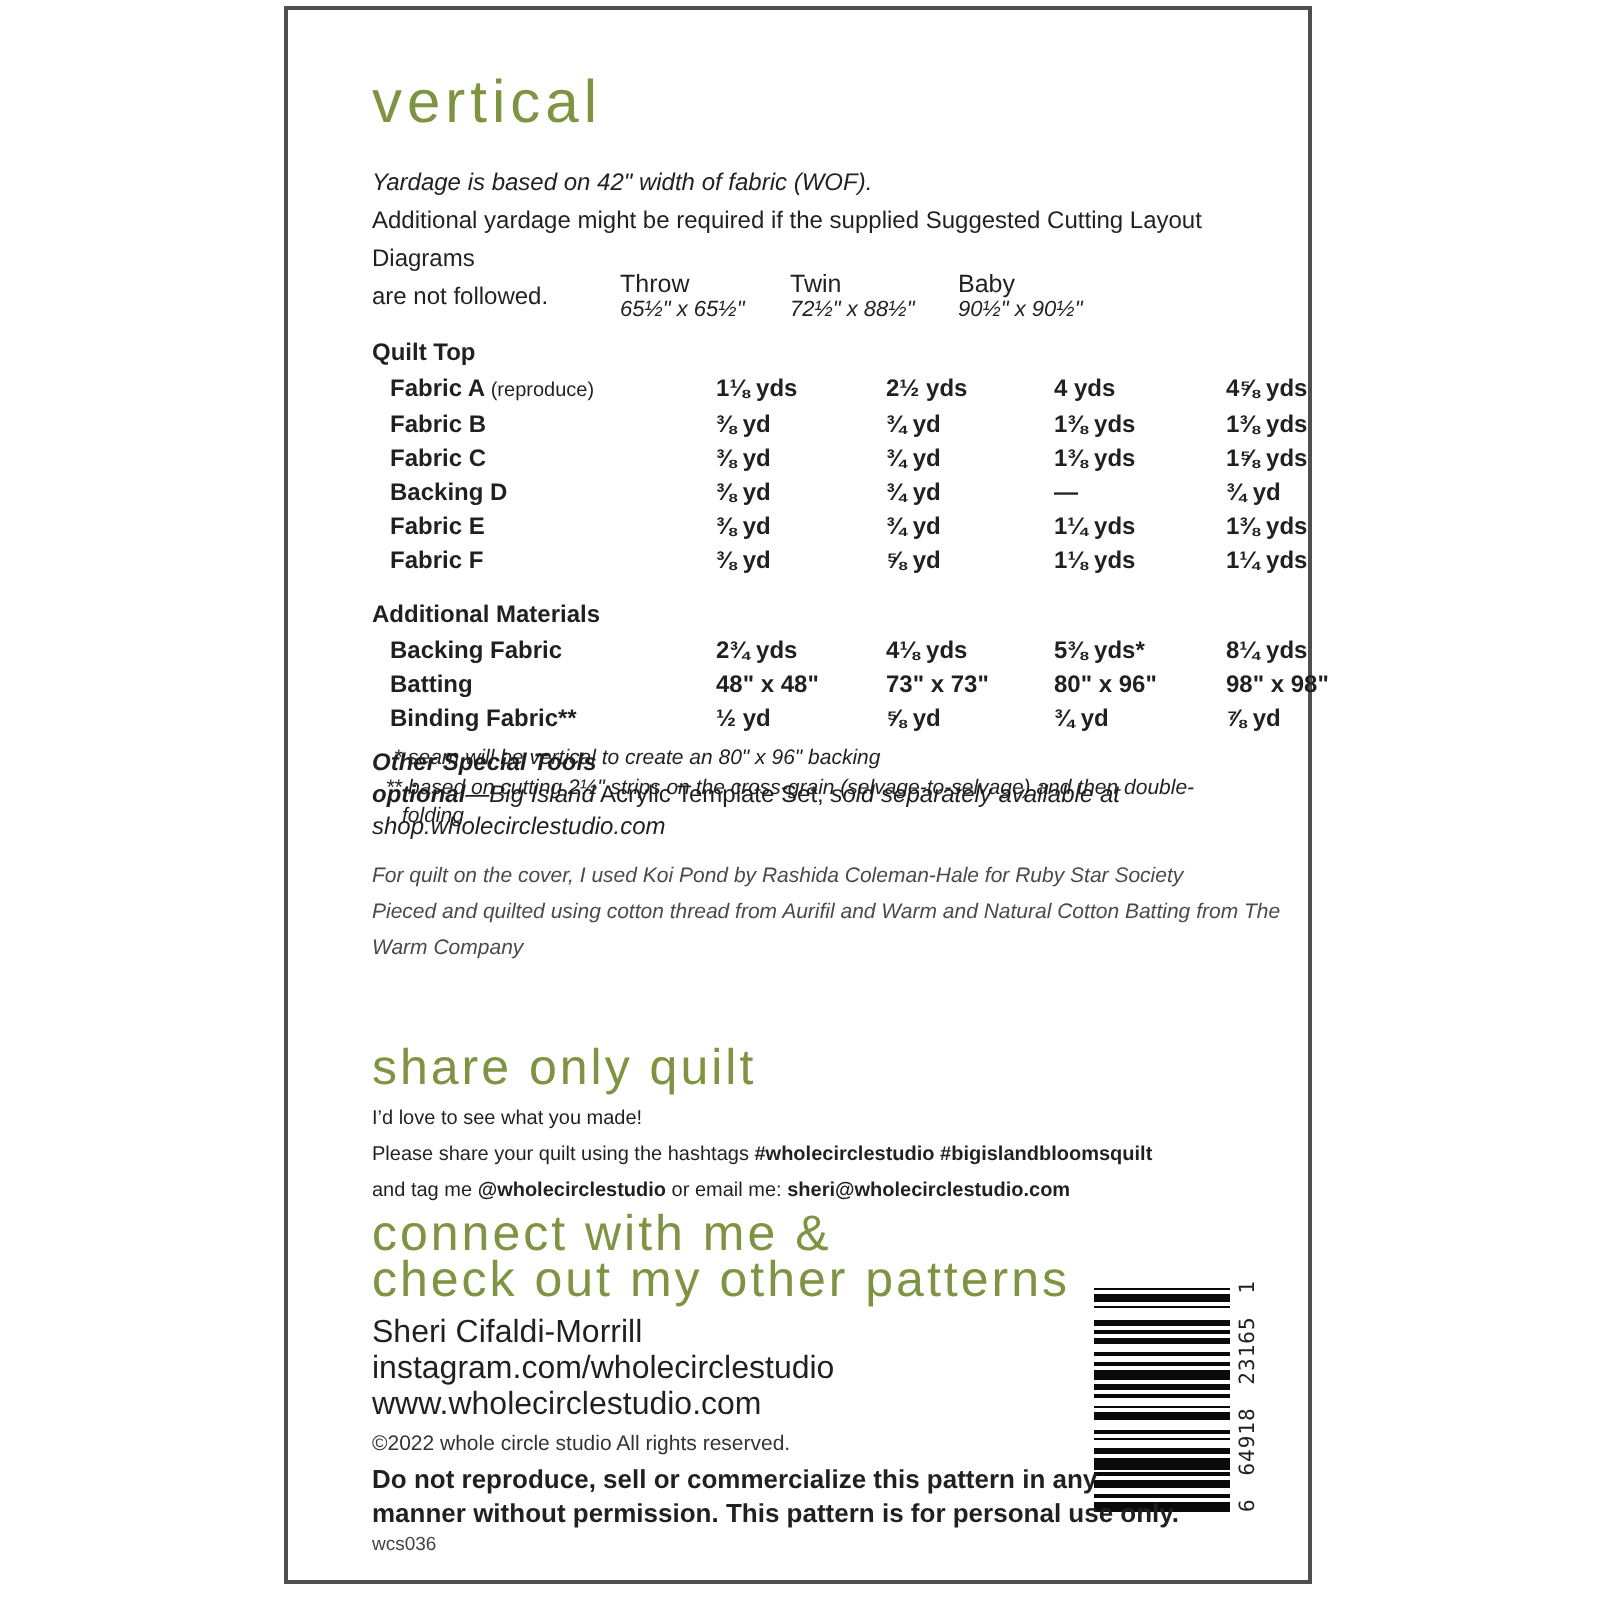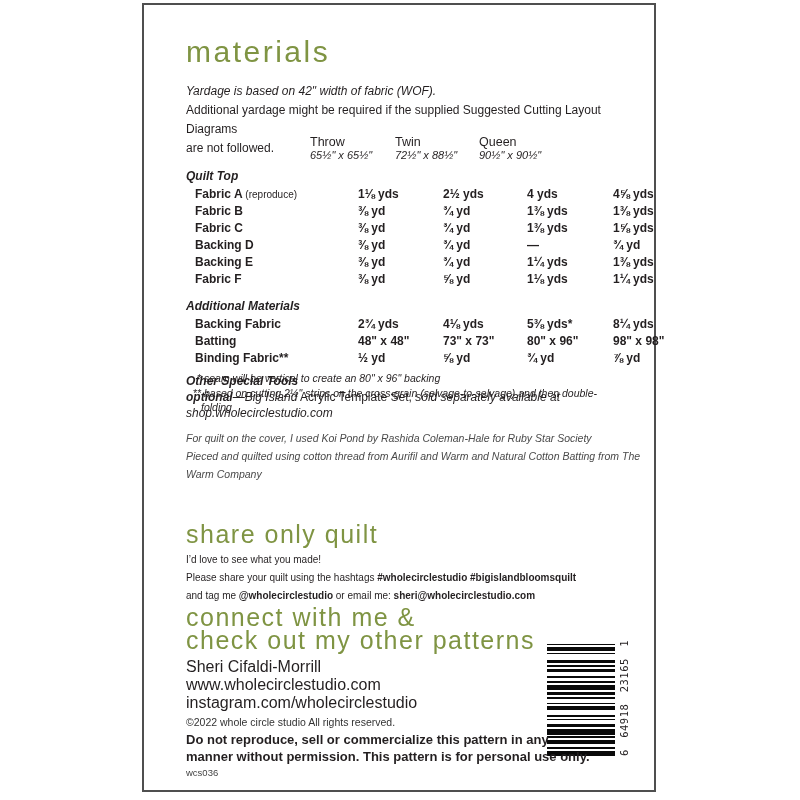--- a/index.html
+++ b/index.html
@@ -19,21 +19,21 @@
   
   .intro{top:77px;width:460px;font-size:12px;line-height:19px;}
   .intro .it{font-style:italic;}
   
   .tblwrap{top:130px;width:440px;}
   .tbl{display:grid;grid-template-columns:124px 85px 84px 86px 1fr;font-size:12px;line-height:17px;}
   .tbl .full{grid-column:1/-1;}
   .hdrcell{padding-bottom:4px;}
   .hdr-name{font-size:12.5px;line-height:14px;}
   .hdr-size{font-size:11px;font-style:italic;line-height:13px;}
-  .shead{font-weight:bold;font-style:italic;line-height:20px;}
+  .shead{font-weight:bold;line-height:20px;}
   .mt8{margin-top:8px;}
   .rlabel{font-weight:bold;padding-left:9px;white-space:nowrap;}
   .rlabel .sm{font-weight:normal;font-size:10px;}
   .val{font-weight:bold;white-space:nowrap;margin-left:48px;}
   .fnotes{margin-top:4px;font-size:10.5px;font-style:italic;line-height:14.5px;padding-left:15px;}
   .fn-mark{display:inline-block;min-width:11px;margin-left:-11px;text-align:right;padding-right:3px;}
   
   .tools{top:368px;width:470px;font-size:12px;line-height:16px;}
   .bi{font-weight:bold;font-style:italic;}
   .it{font-style:italic;}
@@ -57,41 +57,41 @@
   .barcode-bars div{height:100%;}
   .bar-b{background:#0a0a0a;}
   .bar-w{background:#ffffff;}
   .barcode-digits{display:flex;justify-content:space-between;font-family:"DejaVu Sans Mono",monospace;font-size:10.5px;padding-top:3px;letter-spacing:0.5px;}
 </style>
 </head>
 <body>
 
 <div class="page">
 
-  <div class="sec h1 h-green">materials</div>
+  <div class="sec h1 h-green">vertical</div>
 
   <div class="sec intro">
     <div class="it">Yardage is based on 42" width of fabric (WOF).</div>
     <div>Additional yardage might be required if the supplied Suggested Cutting Layout Diagrams</div>
     <div>are not followed.</div>
   </div>
 
   <div class="sec tblwrap">
     <div class="tbl">
       <div class="hdrcell"></div>
       <div class="hdrcell">
         <div class="hdr-name">Throw</div>
         <div class="hdr-size">65½" x 65½"</div>
       </div>
       <div class="hdrcell">
         <div class="hdr-name">Twin</div>
         <div class="hdr-size">72½" x 88½"</div>
       </div>
       <div class="hdrcell">
-        <div class="hdr-name">Queen</div>
+        <div class="hdr-name">Baby</div>
         <div class="hdr-size">90½" x 90½"</div>
       </div>
 
       <div class="full shead">Quilt Top</div>
 
       <div class="rlabel"><span>Fabric A</span><span class="sm"> (reproduce)</span></div>
       <div class="val">1⅛ yds</div>
       <div class="val">2½ yds</div>
       <div class="val">4 yds</div>
       <div class="val">4⅝ yds</div>
@@ -107,21 +107,21 @@
       <div class="val">¾ yd</div>
       <div class="val">1⅜ yds</div>
       <div class="val">1⅝ yds</div>
 
       <div class="rlabel"><span>Backing D</span></div>
       <div class="val">⅜ yd</div>
       <div class="val">¾ yd</div>
       <div class="val">—</div>
       <div class="val">¾ yd</div>
 
-      <div class="rlabel"><span>Backing E</span></div>
+      <div class="rlabel"><span>Fabric E</span></div>
       <div class="val">⅜ yd</div>
       <div class="val">¾ yd</div>
       <div class="val">1¼ yds</div>
       <div class="val">1⅜ yds</div>
 
       <div class="rlabel"><span>Fabric F</span></div>
       <div class="val">⅜ yd</div>
       <div class="val">⅝ yd</div>
       <div class="val">1⅛ yds</div>
       <div class="val">1¼ yds</div>
@@ -174,22 +174,22 @@
     </div>
   </div>
 
   <div class="sec connect">
     <div class="h2 h-green">
       <div>connect with me &amp;</div>
       <div>check out my other patterns</div>
     </div>
     <div class="contact">
       <div>Sheri Cifaldi-Morrill</div>
+      <div>instagram.com/wholecirclestudio</div>
       <div>www.wholecirclestudio.com</div>
-      <div>instagram.com/wholecirclestudio</div>
     </div>
   </div>
 
   <div class="barcode-wrap">
     <div class="barcode-bars" id="barcode-bars">
         <div class="bar-b" style="flex-grow: 3;"></div>
         <div class="bar-w" style="flex-grow: 1;"></div>
         <div class="bar-b" style="flex-grow: 1;"></div>
         <div class="bar-w" style="flex-grow: 2;"></div>
         <div class="bar-b" style="flex-grow: 2;"></div>

